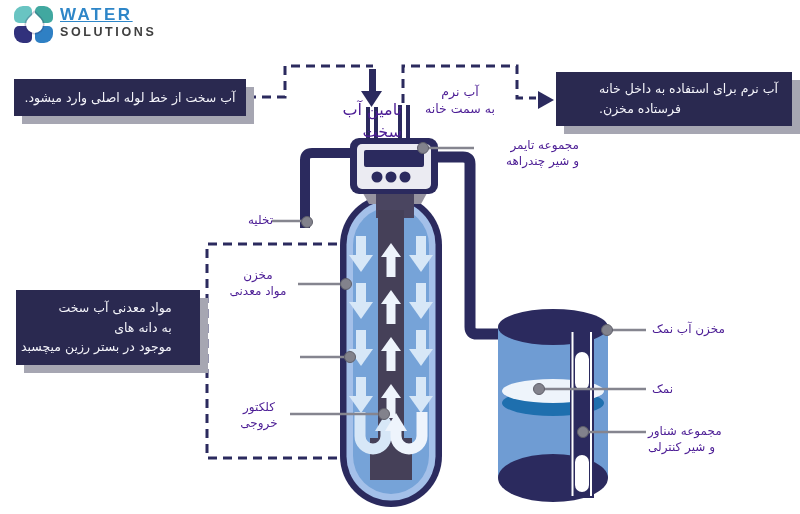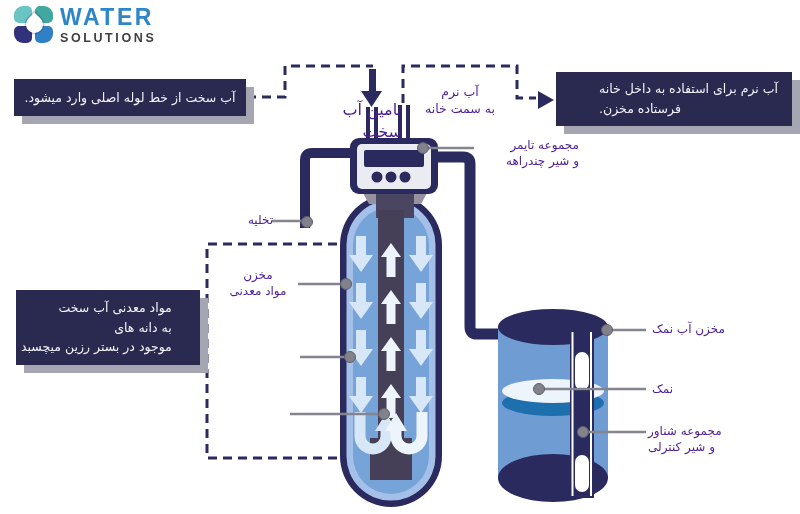--- a/index.html
+++ b/index.html
@@ -12,22 +12,22 @@
   .logo-mark{position:relative;width:40px;height:40px;}
   .tile{position:absolute;width:18px;height:17px;border-radius:5px;}
   .tile-tl{left:0;top:0;background:#69c4c2;border-top-left-radius:9px;}
   .tile-tr{left:21px;top:0;background:#41a8a0;border-top-right-radius:9px;}
   .tile-bl{left:0;top:20px;background:#31317c;border-bottom-left-radius:9px;}
   .tile-br{left:21px;top:20px;background:#2f80c4;border-bottom-right-radius:9px;}
   .drop{position:absolute;left:12px;top:10px;width:17px;height:17px;background:#ffffff;
         border-radius:0 50% 50% 50%;transform:rotate(45deg);
         box-shadow:0 0 0 1.5px rgba(43,42,94,.25);}
   .logo-text{margin-left:6px;line-height:1;}
-  .logo-water{font-size:23px;font-weight:bold;letter-spacing:2.5px;color:#2e86c8;
-              font-family:"Liberation Sans","DejaVu Sans",sans-serif;}
+  .logo-water{font-size:17px;font-weight:bold;letter-spacing:2.5px;color:#2e86c8;
+              font-family:"Liberation Sans","DejaVu Sans",sans-serif;text-decoration:underline;}
   .logo-solutions{font-size:12.5px;font-weight:bold;letter-spacing:2.6px;color:#404040;margin-top:3px;
               font-family:"Liberation Sans","DejaVu Sans",sans-serif;}
 
   
   .navybox{position:absolute;background:#2a2950;color:#f4f4fa;direction:rtl;
            font-size:12.5px;line-height:1.6;white-space:pre-line;
            box-shadow:8px 8px 0 0 #a6a6b2;display:flex;align-items:center;}
   .box-hard{left:14px;top:79px;width:232px;height:37px;justify-content:center;text-align:center;}
   .box-soft{left:556px;top:72px;width:236px;height:54px;text-align:left;padding:0 14px;
             box-sizing:border-box;justify-content:flex-start;}
@@ -196,18 +196,20 @@
 موجود در بستر رزین میچسبد</div>
 
   <div class="lbl lbl-hard-supply">تامین آب سخت</div>
   <div class="lbl lbl-soft-home">آب نرم
 به سمت خانه</div>
   <div class="lbl lbl-timer">مجموعه تایمر
 و شیر چندراهه</div>
   <div class="lbl lbl-drain">تخلیه</div>
   <div class="lbl lbl-mineral">مخزن
 مواد معدنی</div>
+  <div class="lbl lbl-collector">کلکتور
+خروجی</div>
   <div class="lbl lbl-brine">مخزن آب نمک</div>
   <div class="lbl lbl-salt">نمک</div>
   <div class="lbl lbl-float">مجموعه شناور
 و شیر کنترلی</div>
 
 </div>
 
 </body></html>

